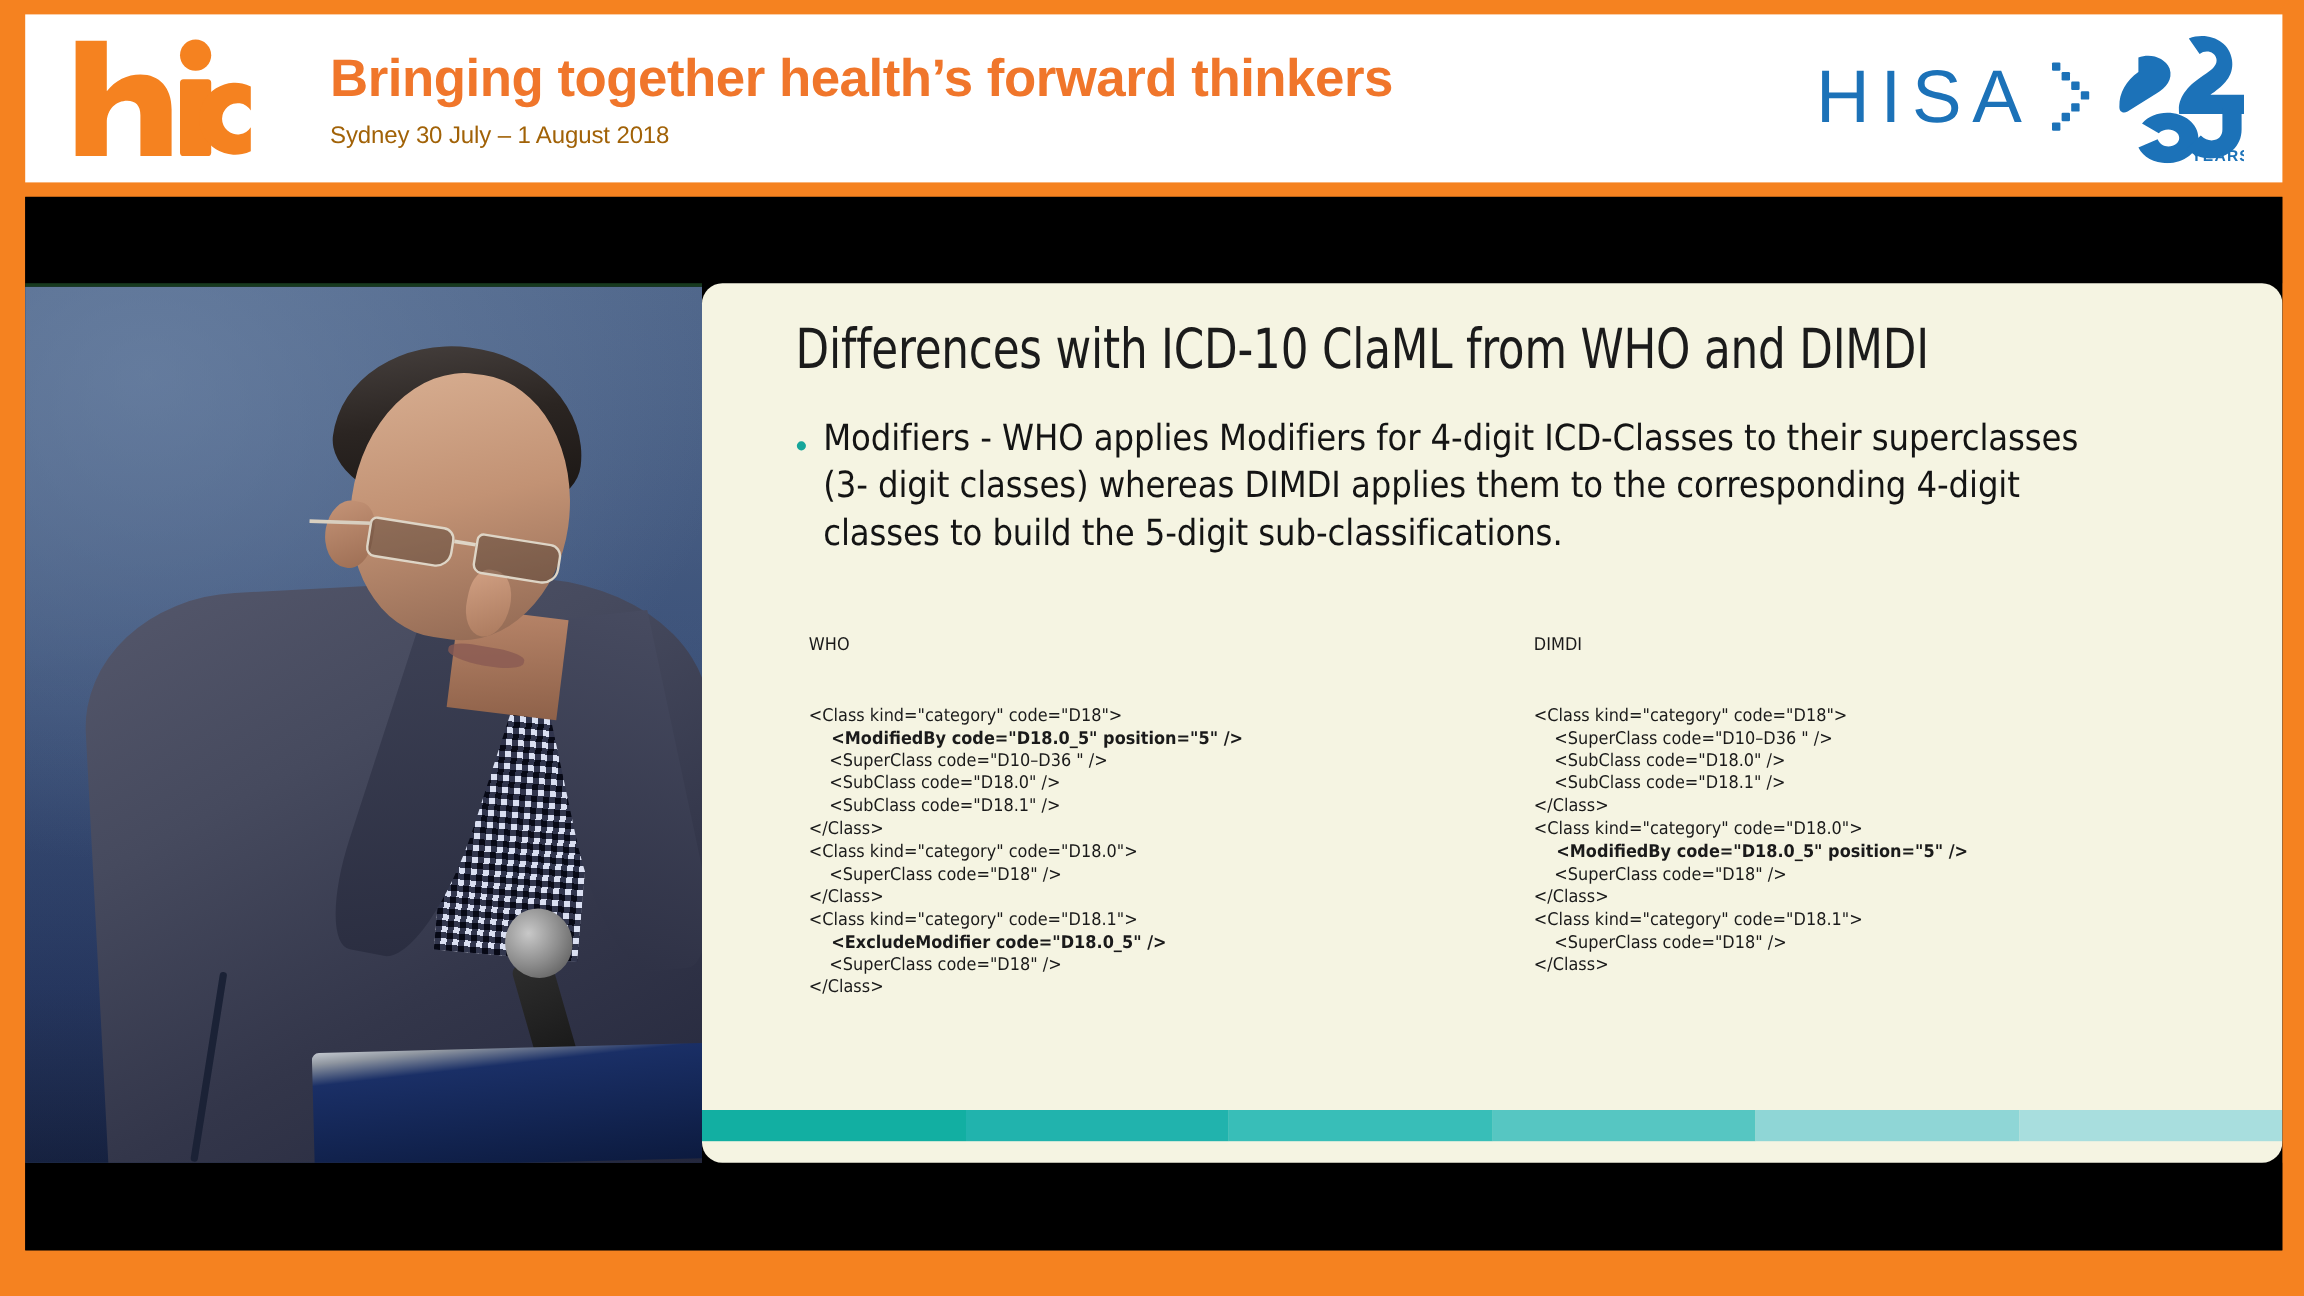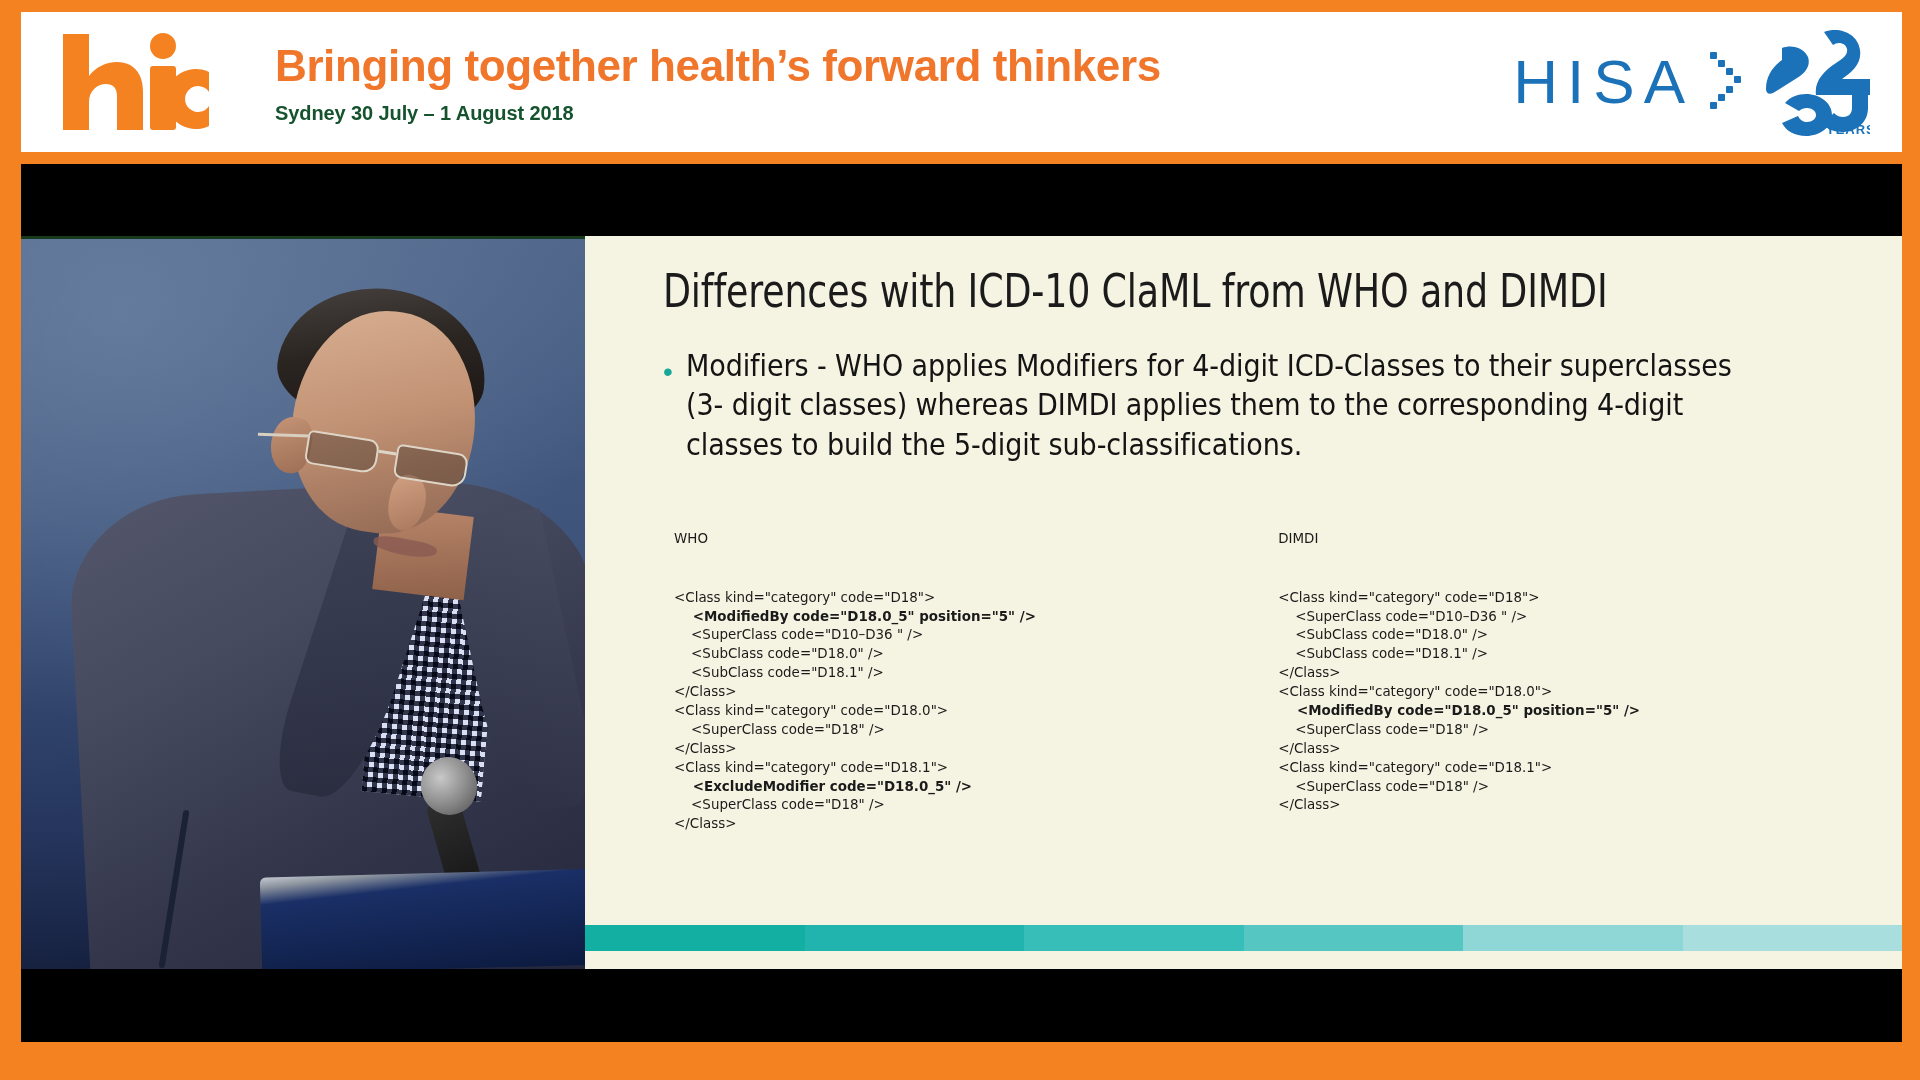--- a/index.html
+++ b/index.html
@@ -43,23 +43,23 @@
   }
   .banner-title {
     color: #F0762B;
     font-size: 44px;
     font-weight: bold;
     letter-spacing: -0.4px;
     line-height: 1.05;
     white-space: nowrap;
   }
   .banner-sub {
-    color: #14532d;
+    color: #a16207;
     font-size: 20px;
-    font-weight: bold;
+    font-weight: normal;
     margin-top: 13px;
     letter-spacing: -0.1px;
   }
 
   .hisa-block {
     flex: 0 0 auto;
     display: flex;
     align-items: center;
     gap: 14px;
     padding-right: 6px;
@@ -254,20 +254,21 @@
     transform: rotate(9deg);
     border-radius: 3px;
   }
 
   
   .slide {
     flex: 1 1 auto;
     position: relative;
     background: #F5F4E2;
     overflow: hidden;
+    border-radius: 17px;
   }
   .slide-inner {
     position: absolute;
     left: 78px; right: 44px; top: 30px; bottom: 0;
   }
   .slide-title {
     font-size: 46px;
     color: #1B1B1B;
     line-height: 1.12;
     font-weight: 400;

